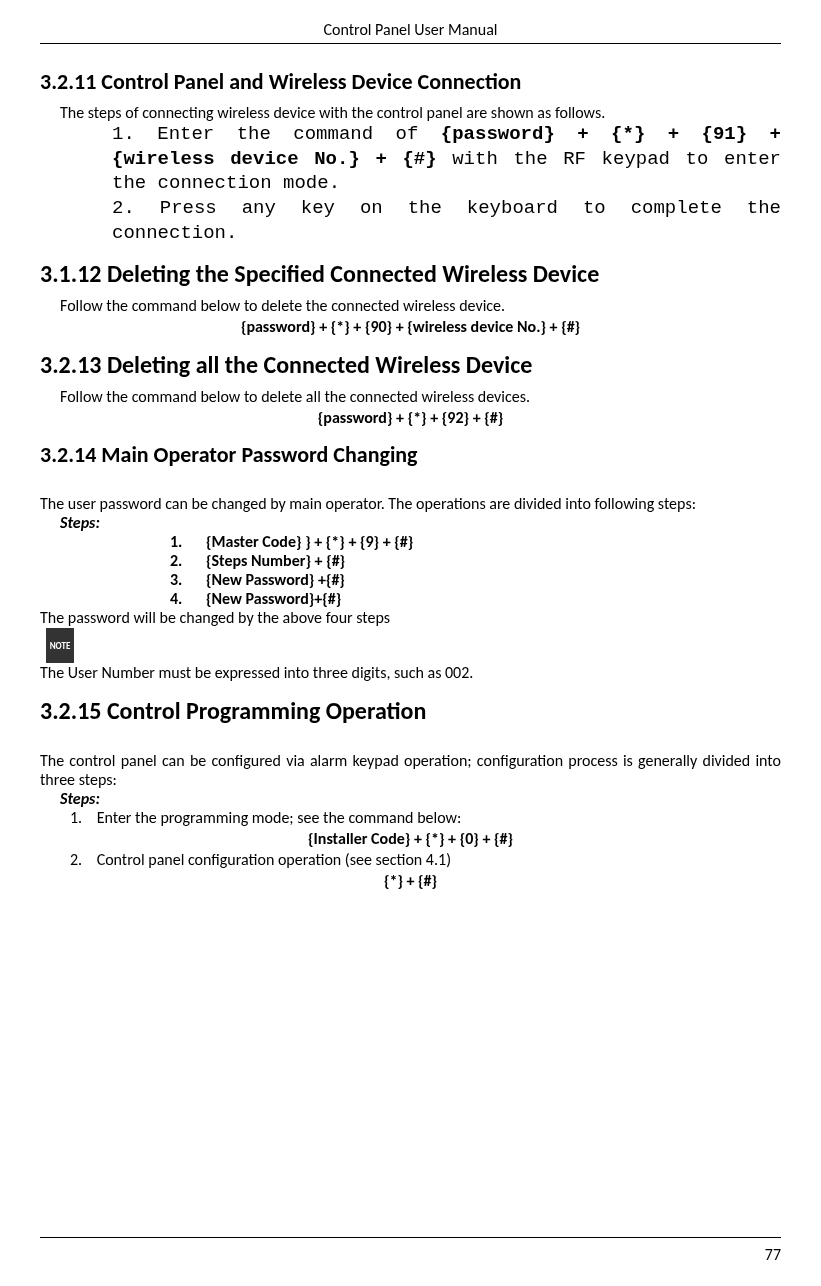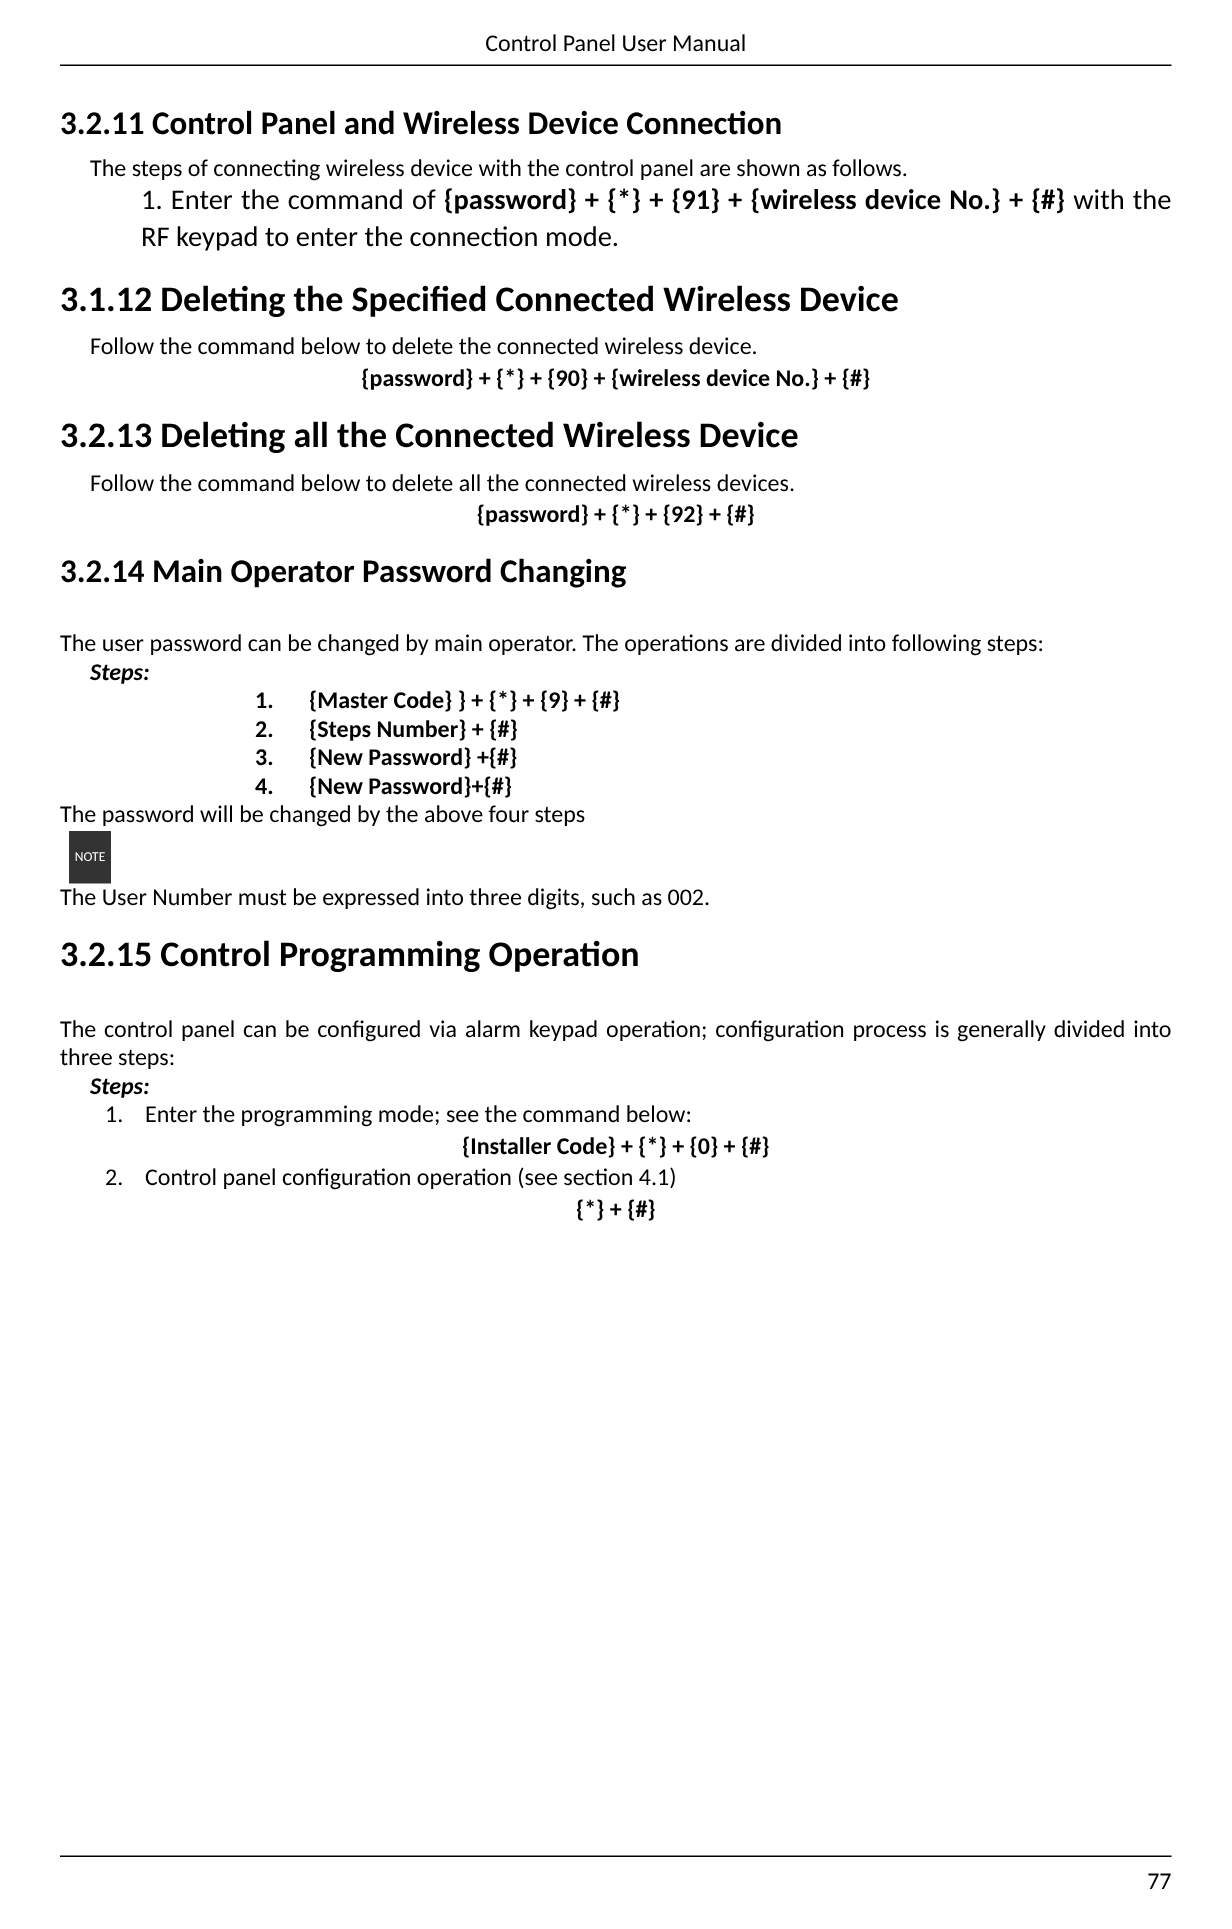--- a/index.html
+++ b/index.html
@@ -35,23 +35,24 @@
     }
     .body-text {
       font-size: 16px;
       margin-left: 20px;
     }
     .body-text-noindent {
       font-size: 16px;
     }
     .numbered-list {
       font-size: 19px;
-      margin-left: 54px;
+      margin-left: 72px;
       line-height: 1.3;
       text-align: justify;
+      font-family: Liberation Mono, monospace;
     }
     .centered-cmd {
       font-size: 16px;
       font-weight: bold;
       text-align: center;
       margin: 2px 0;
     }
     .section-gap {
       margin-top: 14px;
     }
@@ -85,21 +86,21 @@
       width: 6px;
       height: 6px;
       background: #888;
       border-radius: 50%;
       margin-bottom: 1px;
     }
     .note-icon .note-box {
       background: #333;
       color: #fff;
       font-size: 9px;
-      font-weight: normal;
+      font-weight: bold;
       padding: 12px 4px;
     }
     .justified {
       text-align: justify;
     }
     .indent-small {
       margin-left: 30px;
     }
     .page-num {
       position: absolute;
@@ -123,20 +124,21 @@
 <body>
 
 <div class="doc-header">Control Panel User Manual</div>
 
 <div class="h3">3.2.11  Control Panel and Wireless Device Connection</div>
 <div class="body-text">The steps of connecting wireless device with the control panel are shown as follows.</div>
 <div class="numbered-list">
   <div>
     <span>1. Enter the command of </span><b>{password} + {*} + {91} + {wireless device No.} + {#}</b><span> with the RF keypad to enter the connection mode.</span>
   </div>
+  <div>2. Press any key on the keyboard to complete the connection.</div>
 </div>
 
 <div class="h3-large section-gap">3.1.12  Deleting the Specified Connected Wireless Device</div>
 <div class="body-text">Follow the command below to delete the connected wireless device.</div>
 <div class="centered-cmd">{password} + {*} + {90} + {wireless device No.} + {#}</div>
 
 <div class="h3-large section-gap">3.2.13  Deleting all the Connected Wireless Device</div>
 <div class="body-text">Follow the command below to delete all the connected wireless devices.</div>
 <div class="centered-cmd">{password} + {*} + {92} + {#}</div>
 

